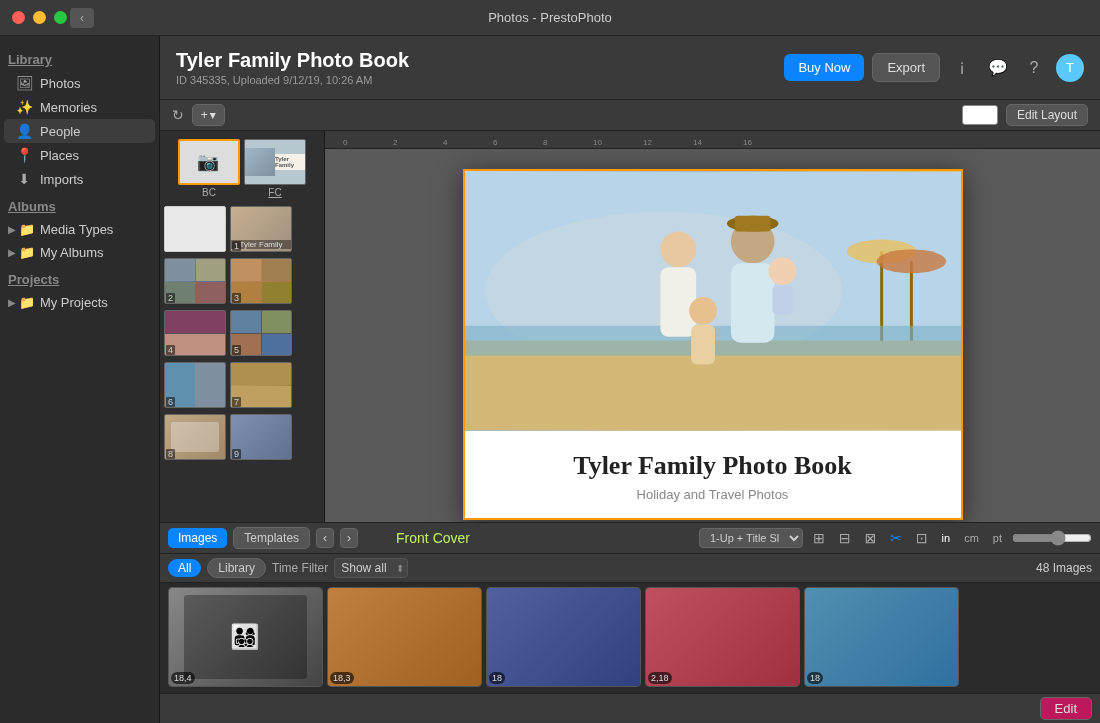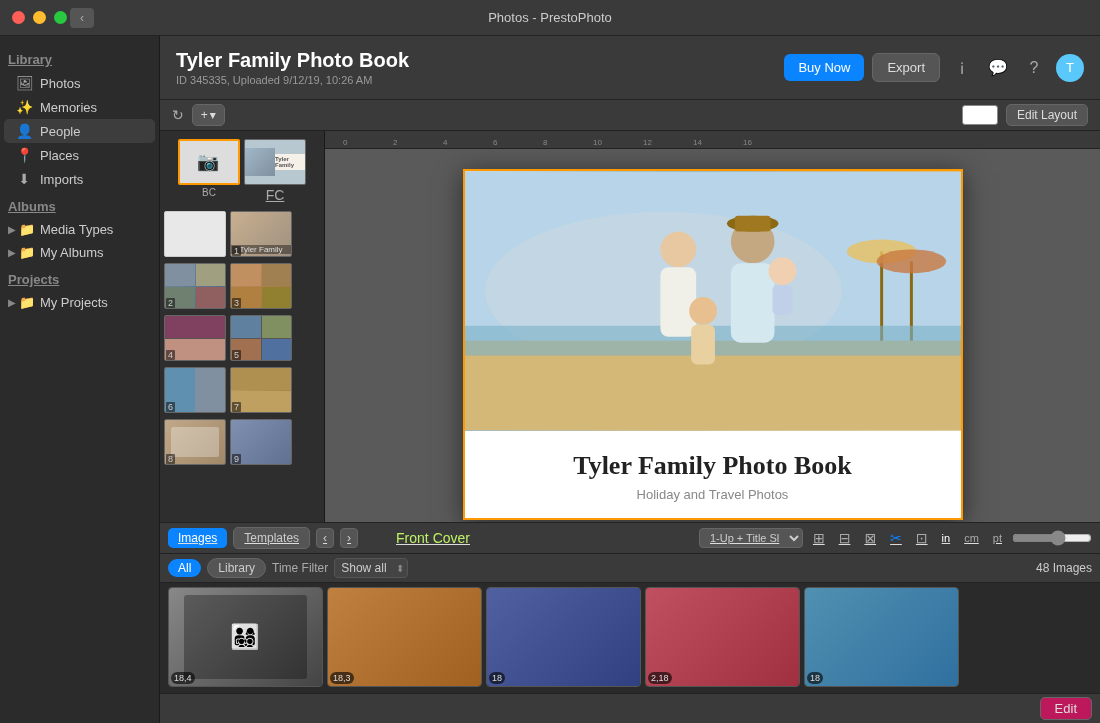--- a/index.html
+++ b/index.html
@@ -409,21 +409,20 @@
     .bottom-controls {
       background: #3a3a3a;
       border-top: 1px solid #222;
     }
     .bottom-toolbar {
       display: flex;
       align-items: center;
       padding: 4px 8px;
       gap: 6px;
       border-bottom: 1px solid #222;
-      text-decoration: underline;
     }
     .tab-btn {
       background: #0a84ff;
       color: #fff;
       border: none;
       border-radius: 5px;
       padding: 3px 10px;
       font-size: 12px;
       cursor: pointer;
     }
@@ -691,21 +690,21 @@
               </div>
               <span style="font-size:10px;color:#aaa;">BC</span>
             </div>
             <div style="display:flex;flex-direction:column;align-items:center;gap:2px;">
               <div class="strip-thumb" style="width:62px;height:46px;background:#b8c8d0;">
                 <div style="width:100%;height:65%;background:linear-gradient(135deg,#a0b8c8,#8090a0);"></div>
                 <div style="width:100%;height:35%;background:#f5f0e8;display:flex;align-items:center;justify-content:center;">
                   <span style="font-size:6px;color:#555;font-weight:bold;">Tyler Family</span>
                 </div>
               </div>
-              <span style="font-size:14px;color:#aaa;text-decoration:underline;">FC</span>
+              <span style="font-size:10px;color:#aaa;text-decoration:underline;">FC</span>
             </div>
           </div>
         </div>
 
         <div class="strip-row">
           <div class="strip-item">
             <div class="strip-thumb" style="width:62px;height:46px;background:#e8e8e8;border-color:#ccc;"></div>
           </div>
           <div class="strip-item">
             <div class="strip-thumb" style="width:62px;height:46px;background:linear-gradient(135deg,#c8b090,#a09080);">

